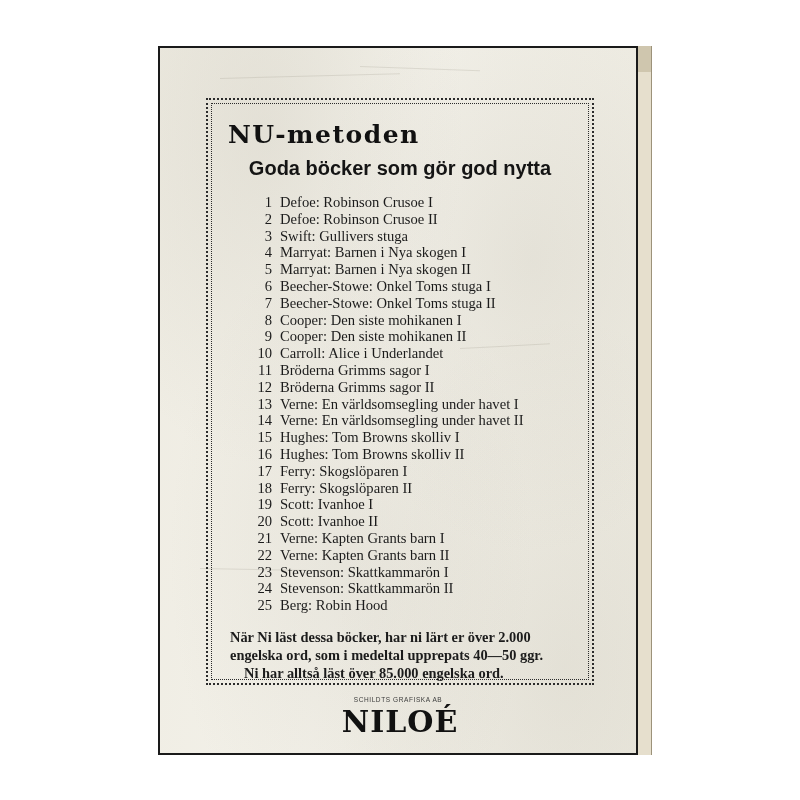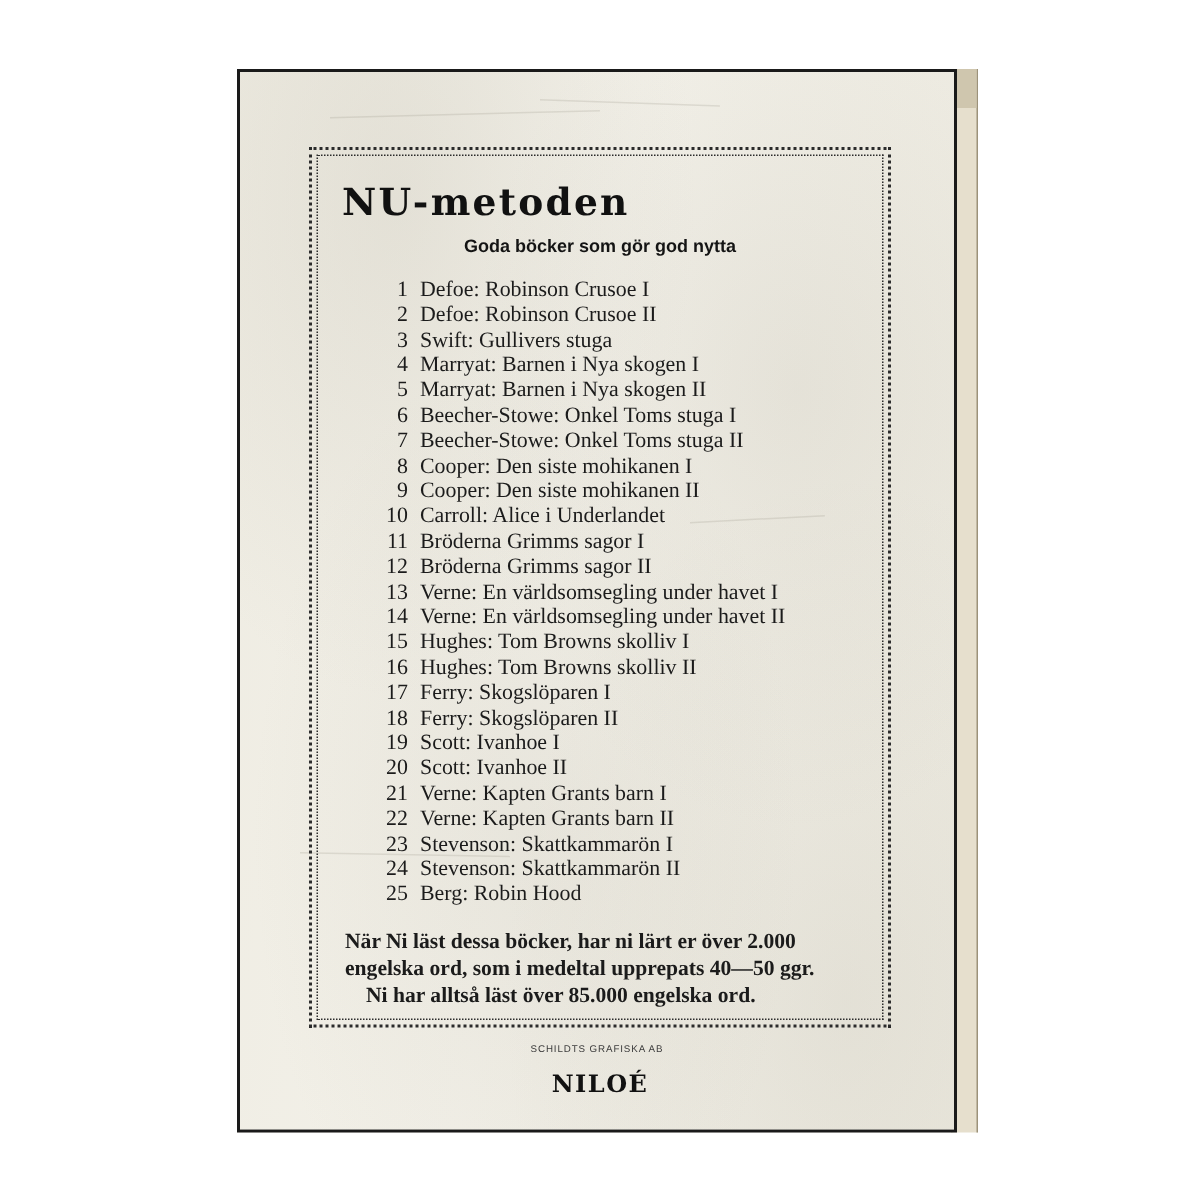--- a/index.html
+++ b/index.html
@@ -105,21 +105,21 @@
     font-weight: bold;
     font-size: 25px;
     letter-spacing: 1.5px;
     margin: 4px 0 2px 0;
     color: #111;
   }
   .subtitle {
     text-align: center;
     font-family: "Liberation Sans", sans-serif;
     font-weight: bold;
-    font-size: 12px;
+    font-size: 20px;
     margin: 8px 0 14px 0;
     color: #141414;
   }
 
   .book-list {
     list-style: none;
     margin: 0;
     padding: 0 0 0 18px;
     font-size: 14.6px;
     line-height: 16.8px;
@@ -146,23 +146,23 @@
     text-align: left;
     padding: 0 2px;
   }
   .note p { margin: 0; font-weight: bold; }
   .note .indent { text-indent: 14px; }
 
   .publisher {
     text-align: center;
     font-family: "DejaVu Serif", serif;
     font-weight: bold;
-    font-size: 16px;
+    font-size: 30px;
     letter-spacing: 1px;
-    margin-top: 40px;
+    margin-top: 22px;
     color: #111;
   }
 
   .printer {
     position: absolute;
     left: 0;
     right: 0;
     top: 648px;
     text-align: center;
     font-family: "Liberation Sans", sans-serif;

